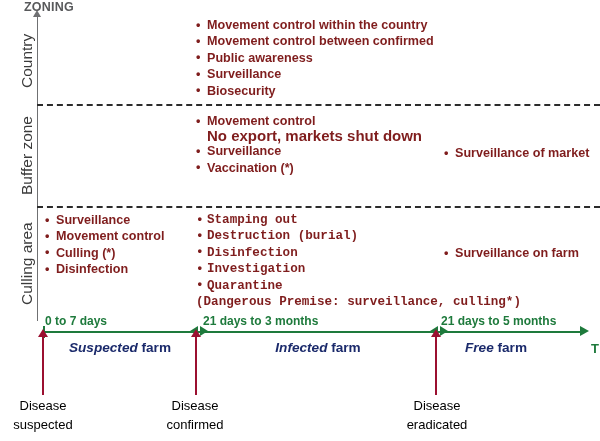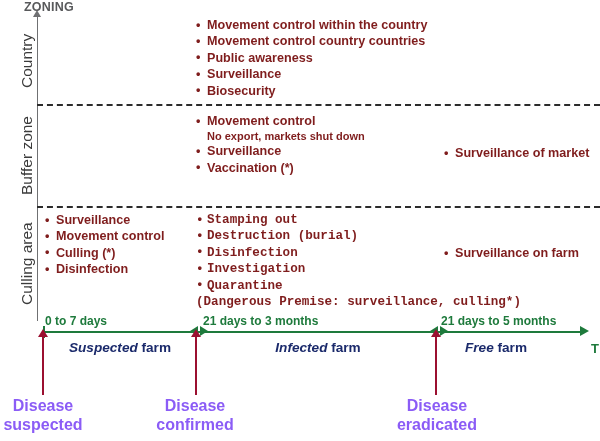--- a/index.html
+++ b/index.html
@@ -54,21 +54,21 @@
 
   
   .blk{color:#7f1d1d;font-size:12.6px;font-weight:700;line-height:16.4px;}
   .blk ul{list-style:none;margin:0;padding:0;}
   .blk li{position:relative;padding-left:11px;white-space:nowrap;}
   .blk li::before{
     content:"\2022";position:absolute;left:0;top:-0.5px;
     font-size:12.6px;line-height:16.4px;
   }
   .blk .sub{
-    padding-left:11px;font-size:11px;font-weight:700;
+    padding-left:11px;font-size:15px;font-weight:700;
     line-height:14px;white-space:nowrap;
   }
   .blk .plain{padding-left:0px;white-space:nowrap;}
 
   .blk-country{left:196px;top:17px;}
   .blk-buffer{left:196px;top:113px;}
   .blk-culling-left{left:45px;top:212px;}
   .blk-culling-mid{left:196px;top:212px;font-family:Liberation Mono, monospace;}
   .blk-buffer-right{left:444px;top:145px;}
   .blk-culling-right{left:444px;top:245px;}
@@ -110,21 +110,21 @@
 
   
   .ev-line{width:2px;background:#9b1030;}
   .ev-head{
     width:0;height:0;
     border-left:5px solid transparent;
     border-right:5px solid transparent;
     border-bottom:8px solid #9b1030;
   }
   .ev-text{
-    color:#8b5cf6;font-size:16px;font-weight:700;
+    color:#000000;font-size:13px;font-weight:400;
     text-align:center;line-height:19px;white-space:nowrap;
   }
 </style>
 </head>
 <body>
 
 <div id="stage">
 
   <div class="abs zoning-title">ZONING</div>
 
@@ -134,21 +134,21 @@
   <div class="abs dashed d1"></div>
   <div class="abs dashed d2"></div>
 
   <div class="abs zone-label zl-country">Country</div>
   <div class="abs zone-label zl-buffer">Buffer zone</div>
   <div class="abs zone-label zl-culling">Culling area</div>
 
   <div class="abs blk blk-country">
     <ul>
       <li>Movement control within the country</li>
-      <li>Movement control country countries</li>
+      <li>Movement control between confirmed</li>
       <li>Public awareness</li>
       <li>Surveillance</li>
       <li>Biosecurity</li>
     </ul>
   </div>
 
   <div class="abs blk blk-buffer">
     <ul>
       <li>Movement control</li>
     </ul>

